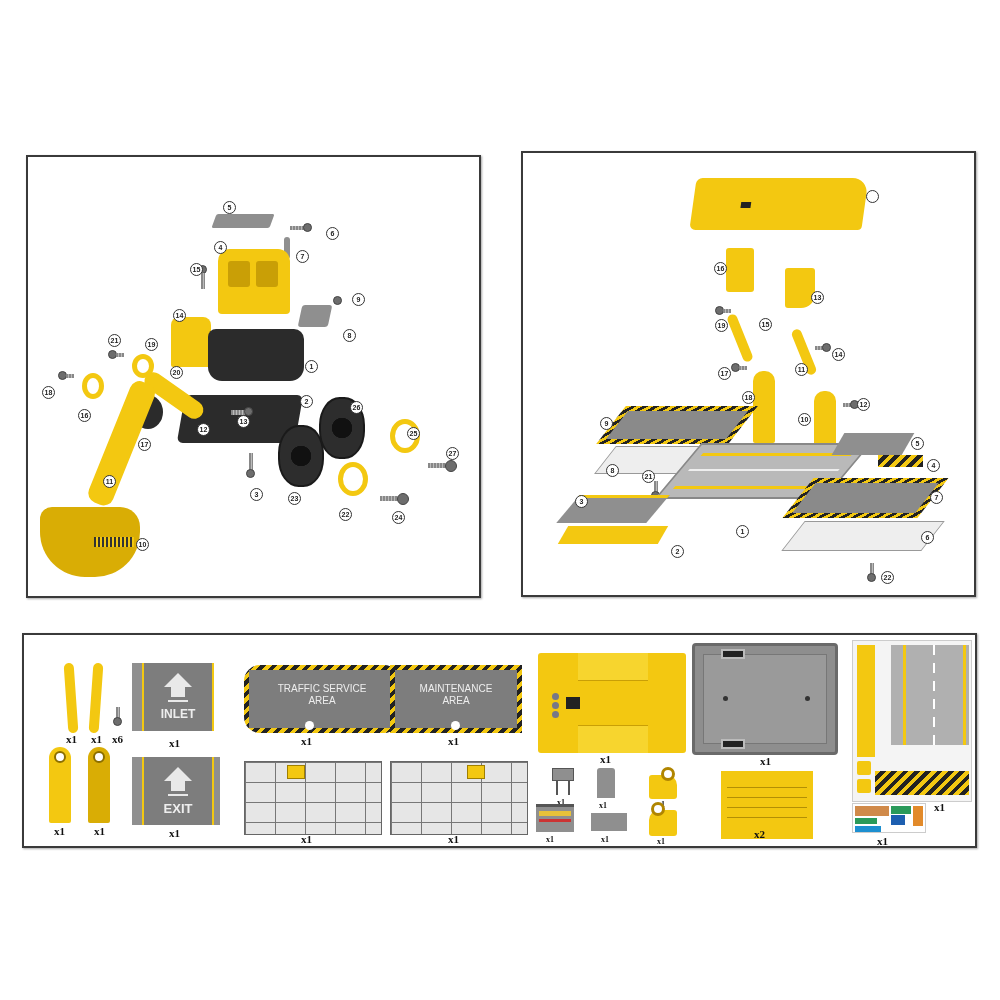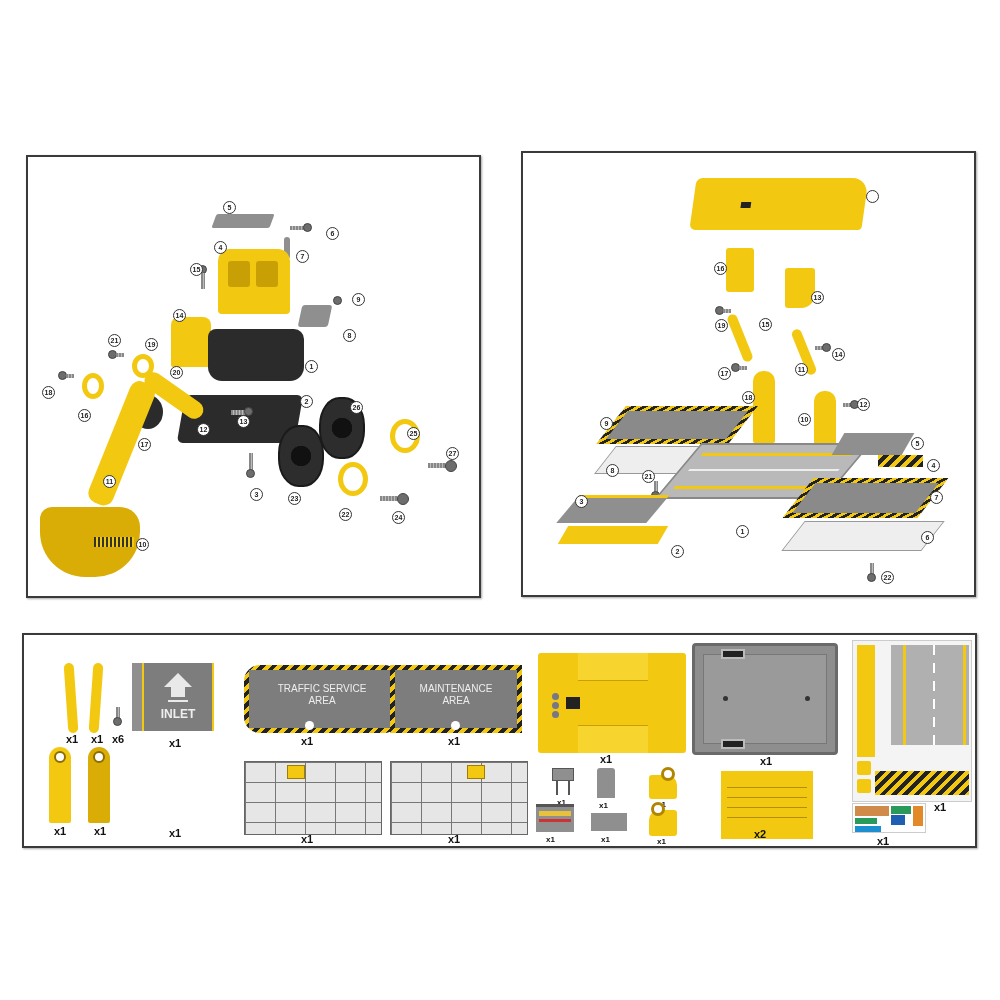--- a/index.html
+++ b/index.html
@@ -18,21 +18,21 @@
       font-size: 7px; font-weight: bold; line-height: 11px; text-align: center;
     }
 
     .yellow { background: #f3c811; }
     .yellow-d { background: #d9ad05; }
     .black { background: #2b2b2b; }
     .gray { background: #8f8f8f; }
     .lgray { background: #b9b9b9; }
     .clear { background: #eeeeee; border: 1px solid #999; }
 
-    .qty { position: absolute; font-size: 11px; font-weight: bold; color: #111; }
+    .qty { position: absolute; font-size: 11px; font-weight: bold; color: #111; font-family: Liberation Serif, serif; }
     .qty.small { font-size: 8px; }
 
     .hazard {
       background: repeating-linear-gradient(135deg, #f3c811 0 4px, #222 4px 8px);
     }
     .arrow-up {
       position: absolute; width: 0; height: 0;
       border-left: 14px solid transparent; border-right: 14px solid transparent; border-bottom: 14px solid #e9e9e9;
     }
     .arrow-stem { position: absolute; background: #e9e9e9; }
@@ -268,20 +268,27 @@
 
   <div class="abs gray" style="left:108px;top:28px;width:76px;height:68px;">
     <div class="abs" style="left:10px;top:0;width:72px;height:68px;background:#7d7d7d;border-left:2px solid #f3c811;border-right:2px solid #f3c811;"></div>
     <div class="arrow-up" style="left:32px;top:10px;"></div>
     <div class="arrow-stem" style="left:39px;top:24px;width:14px;height:10px;"></div>
     <div class="arrow-stem" style="left:36px;top:37px;width:20px;height:2px;"></div>
     <div class="abs" style="left:10px;top:44px;width:72px;text-align:center;color:#eee;font-weight:bold;font-size:12px;">INLET</div>
   </div>
   <div class="qty" style="left:145px;top:102px;">x1</div>
 
+  <div class="abs gray" style="left:108px;top:122px;width:88px;height:68px;">
+    <div class="abs" style="left:10px;top:0;width:72px;height:68px;background:#7d7d7d;border-left:2px solid #f3c811;border-right:2px solid #f3c811;"></div>
+    <div class="arrow-up" style="left:32px;top:10px;"></div>
+    <div class="arrow-stem" style="left:39px;top:24px;width:14px;height:10px;"></div>
+    <div class="arrow-stem" style="left:36px;top:37px;width:20px;height:2px;"></div>
+    <div class="abs" style="left:10px;top:44px;width:72px;text-align:center;color:#eee;font-weight:bold;font-size:13px;">EXIT</div>
+  </div>
   <div class="qty" style="left:145px;top:192px;">x1</div>
 
   <div class="abs hazard" style="left:220px;top:30px;width:156px;height:68px;border-radius:16px;">
     <div class="abs" style="left:5px;top:5px;right:5px;bottom:5px;background:#7d7d7d;"></div>
     <div class="abs" style="left:8px;top:18px;right:8px;text-align:center;color:#eee;font-size:10px;line-height:12px;">TRAFFIC SERVICE</div>
     <div class="abs" style="left:8px;top:30px;right:8px;text-align:center;color:#eee;font-size:10px;line-height:12px;">AREA</div>
     <div class="abs" style="left:61px;top:56px;width:9px;height:9px;border-radius:50%;background:#fff;"></div>
   </div>
   <div class="qty" style="left:277px;top:100px;">x1</div>
 

